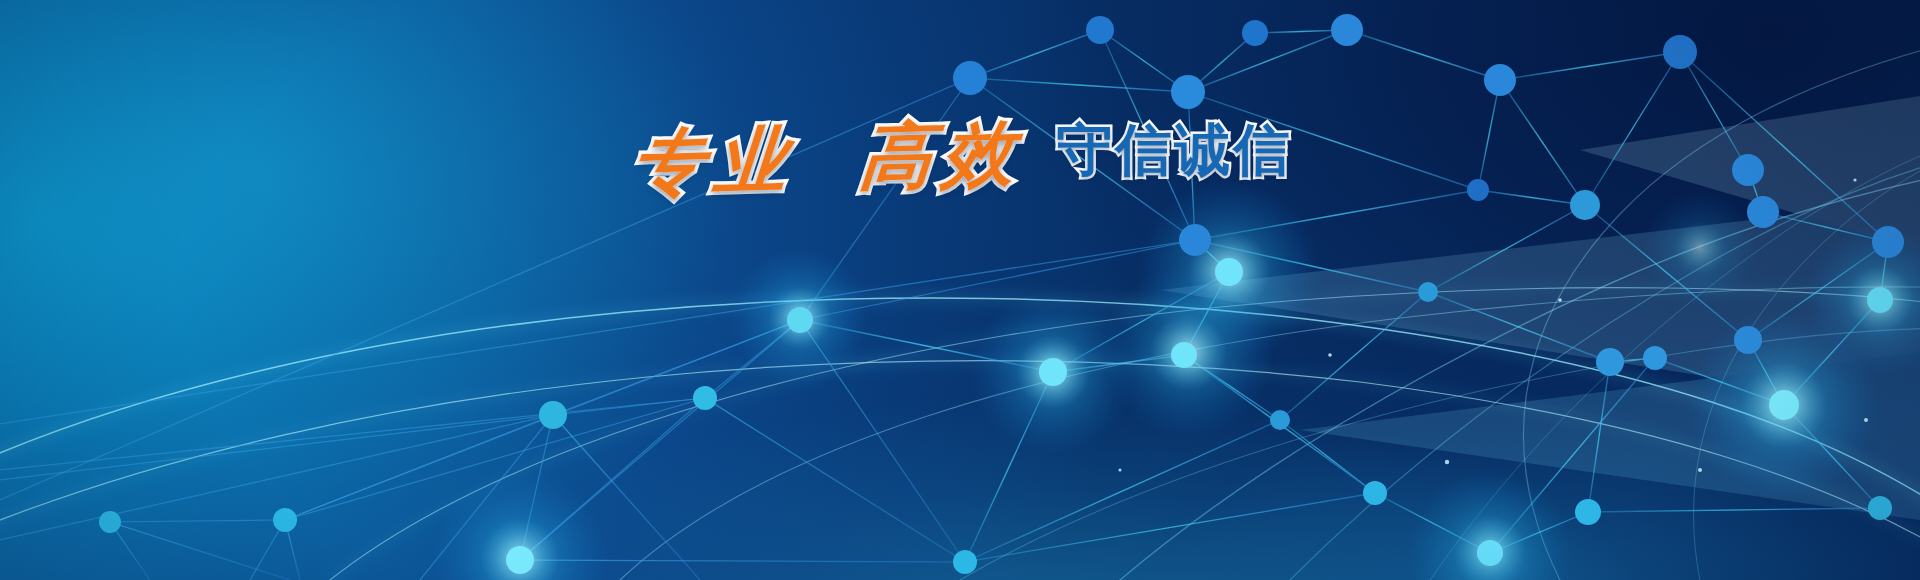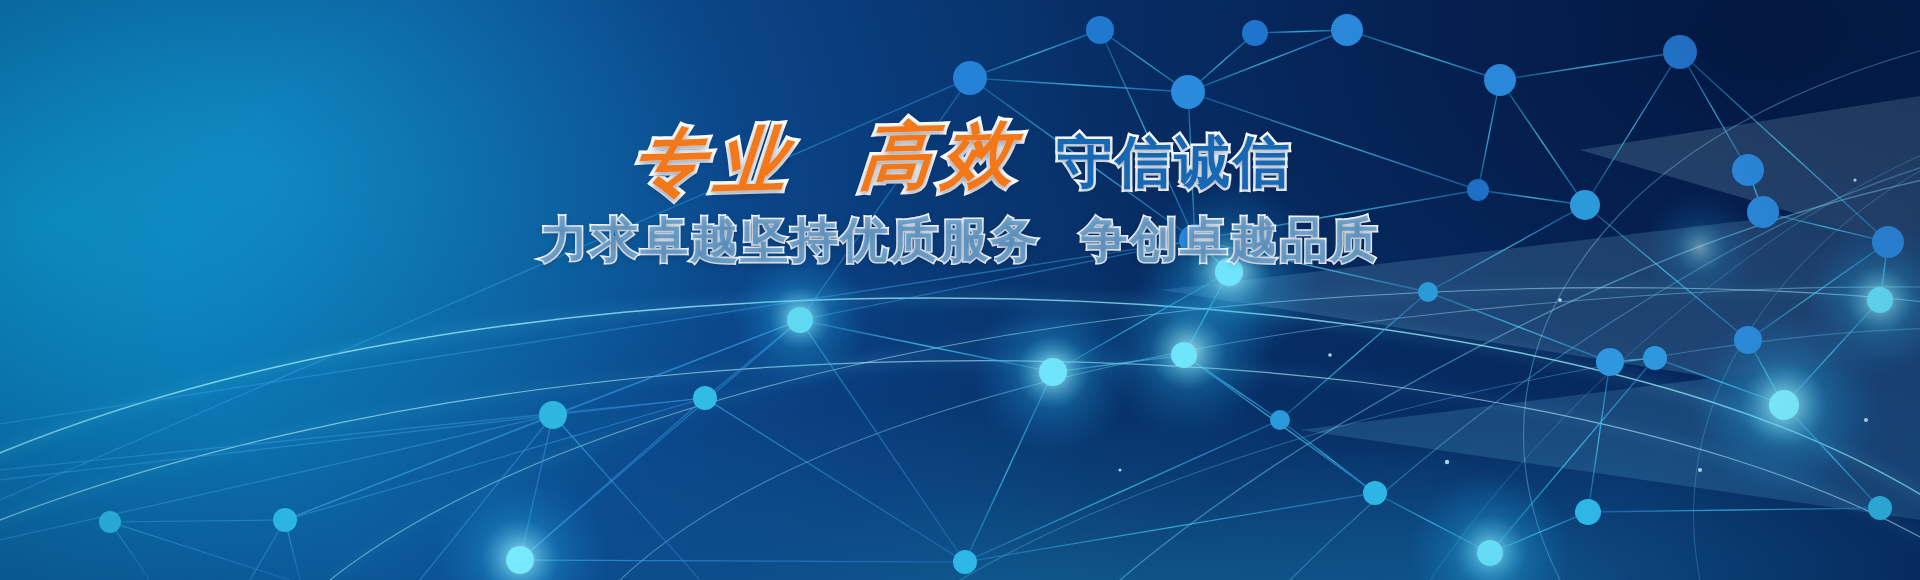--- a/index.html
+++ b/index.html
@@ -80,21 +80,21 @@
 
   .h-white{
     font-family:"Liberation Sans","DejaVu Sans",sans-serif;
     font-size:56px;
     font-weight:700;
     letter-spacing:3px;
     color:#1668b4;
     -webkit-text-stroke:5px #ffffff;
     paint-order:stroke fill;
     margin-left:26px;
-    margin-bottom:4px;
+    margin-bottom:16px;
     text-shadow:0 2px 5px rgba(3,30,70,.4);
   }
 
   .subline{
     margin-top:14px;
     font-family:"Liberation Sans","DejaVu Sans",sans-serif;
     font-size:48px;
     font-weight:700;
     letter-spacing:2px;
     white-space:nowrap;
@@ -311,16 +311,15 @@
   <div class="bg-bottomglow"></div>
   <div class="bg-vignette"></div>
 
   <div class="copy">
 
     <div class="headline">
       <span class="h-orange"><span>专业</span><span class="spc"> </span><span>高效</span></span>
       <span class="h-white">守信诚信</span>
     </div>
 
-    <div class="subline"><span>力求卓越坚持优质服务</span><span class="gap"> </span><span>争创卓越品质</span></div>
 
   </div>
 </div>
 
 </body></html>

